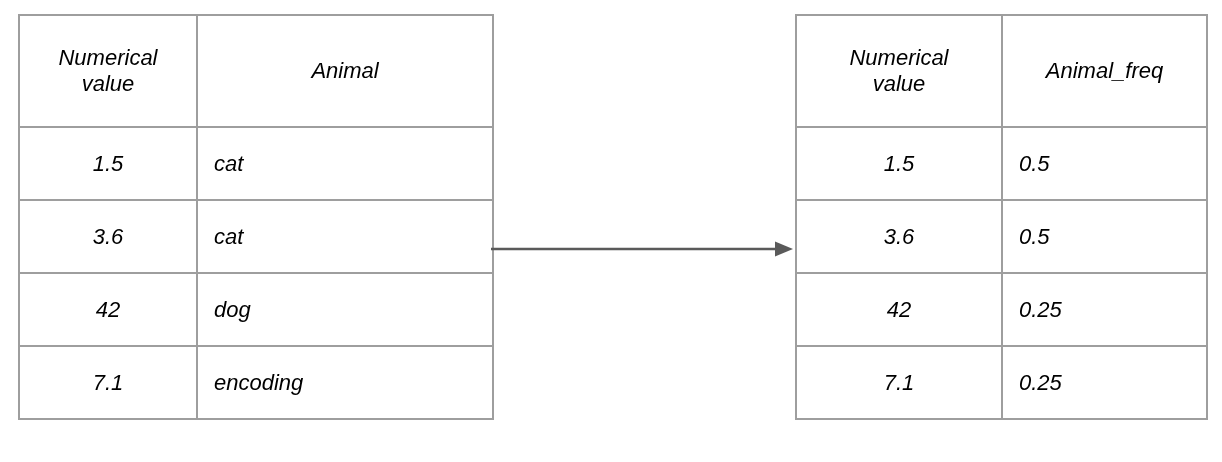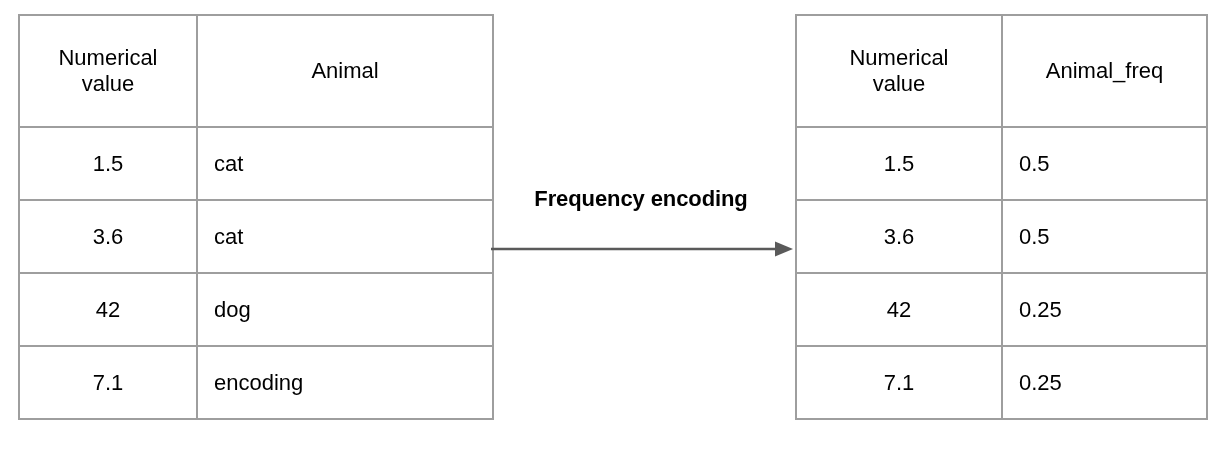--- a/index.html
+++ b/index.html
@@ -11,20 +11,21 @@
   body {
     font-family: "Liberation Sans", sans-serif;
     -webkit-font-smoothing: antialiased;
   }
   #canvas {
     position: relative;
     width: 1222px;
     height: 462px;
     background: #ffffff;
     overflow: hidden;
+    font-style: italic;
   }
 
   
   .data-table {
     position: absolute;
     border-collapse: collapse;
     table-layout: fixed;
     background: #ffffff;
   }
   .data-table td {
@@ -134,21 +135,20 @@
         <td class="cell-cat">dog</td>
       </tr>
       <tr class="body-row">
         <td class="cell-num">7.1</td>
         <td class="cell-cat">encoding</td>
       </tr>
     </tbody>
   </table>
 
   <div id="transform-group">
-    <div id="transform-label">Frequency encoding</div>
     <svg id="transform-arrow" viewBox="0 0 308 26">
       <line x1="2" y1="13" x2="290" y2="13" stroke="#5a5a5a" stroke-width="2.4"></line>
       <polygon points="286,5.5 304,13 286,20.5" fill="#5a5a5a"></polygon>
     </svg>
   </div>
 
   <table class="data-table" id="table-output">
     <colgroup>
       <col class="c-num">
       <col class="c-cat">

